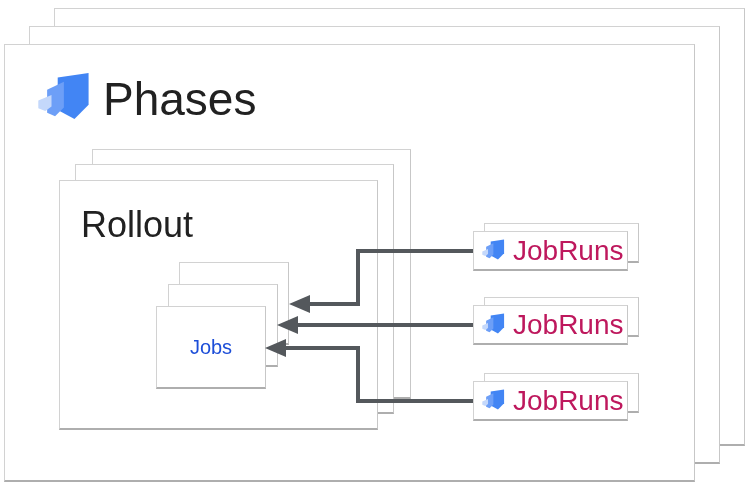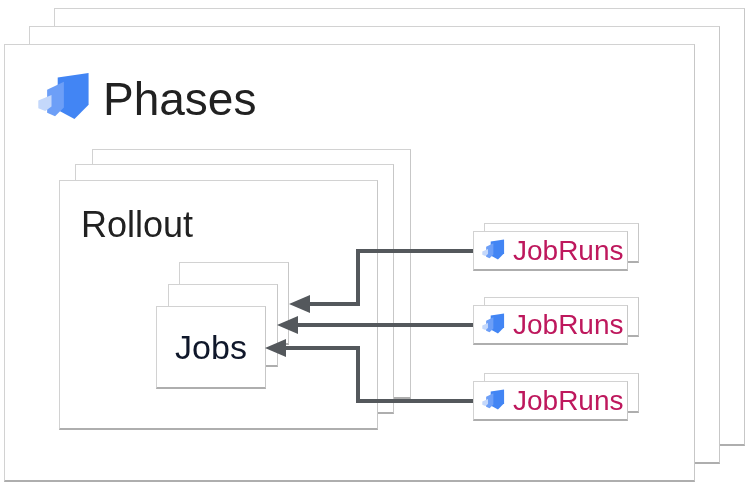--- a/index.html
+++ b/index.html
@@ -27,21 +27,21 @@
   
   .phases-card { width: 319px; height: 250px; }
   .phases-back   { left: 92px; top: 149px; }
   .phases-middle { left: 75px; top: 164px; }
   .phases-front  { left: 59px; top: 180px; }
   
   .jobs-card { width: 110px; height: 83px; }
   .jobs-back   { left: 179px; top: 262px; }
   .jobs-middle { left: 168px; top: 284px; }
   .jobs-front  { left: 156px; top: 306px; display: flex; align-items: center; justify-content: center; }
-  .jobs-label { font-size: 34px; color: #0f172a; }
+  .jobs-label { font-size: 20px; color: #1d4ed8; }
   
   .jobruns-card { width: 155px; height: 40px; }
   .jobruns-front { display: flex; align-items: center; gap: 7px; padding-left: 6px; }
   .jr1-back  { left: 484px; top: 223px; }
   .jr1-front { left: 473px; top: 231px; }
   .jr2-back  { left: 484px; top: 297px; }
   .jr2-front { left: 473px; top: 305px; }
   .jr3-back  { left: 484px; top: 373px; }
   .jr3-front { left: 473px; top: 381px; }
   .jobruns-label { font-size: 28px; color: #be185d; }

